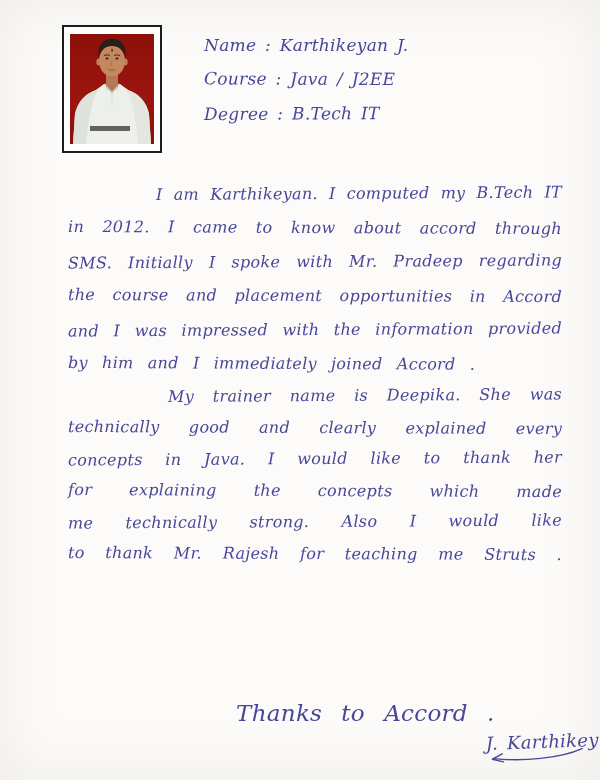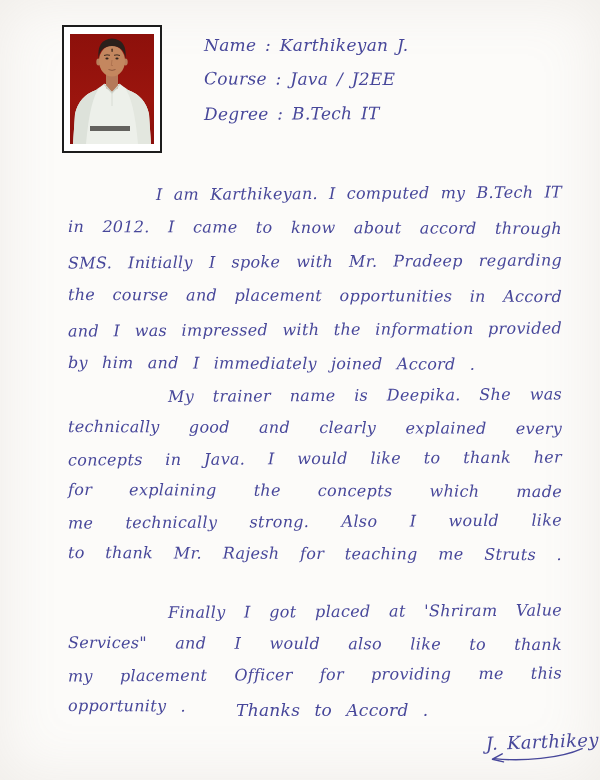--- a/index.html
+++ b/index.html
@@ -32,21 +32,21 @@
   .j{text-align:justify;text-align-last:justify;}
   .left{text-align:left;word-spacing:0.55em;}
   .para1{top:177px;}.para1 .line{line-height:34px;height:34px;}
   .para2{top:380px;}.para2 .line{line-height:31.5px;height:31.5px;}
   .para3{top:596px;}.para3 .line{line-height:31.5px;height:31.5px;}
   .ind1{padding-left:88px;box-sizing:border-box;}
   .ind2{padding-left:100px;box-sizing:border-box;}
   .line:nth-child(odd){transform:rotate(-0.35deg);}
   .line:nth-child(even){transform:rotate(0.25deg);}
 
-  .closing-line{position:absolute;left:236px;top:700px;font-size:17px;white-space:nowrap;word-spacing:0.5em;}
+  .closing-line{position:absolute;left:236px;top:700px;font-size:23px;white-space:nowrap;word-spacing:0.5em;}
   .signature-block{position:absolute;left:486px;top:731px;width:110px;text-align:center;transform:rotate(-2deg);}
   .signature-text{font-size:18px;white-space:nowrap;}
   .signature-flourish{display:block;margin-top:-4px;}
 </style>
 </head>
 <body>
 
 <div class="page">
 
   <div class="photo-frame">
@@ -110,26 +110,20 @@
 
   <div class="para para2">
     <span class="line hw j ind2">My trainer name is Deepika. She was</span>
     <span class="line hw j">technically good and clearly explained every</span>
     <span class="line hw j">concepts in Java. I would like to thank her</span>
     <span class="line hw j">for explaining the concepts which made</span>
     <span class="line hw j">me technically strong. Also I would like</span>
     <span class="line hw j">to thank Mr. Rajesh for teaching me Struts .</span>
   </div>
 
-  <div class="para para3">
-    <span class="line hw j ind2">Finally I got placed at 'Shriram Value</span>
-    <span class="line hw j">Services" and I would also like to thank</span>
-    <span class="line hw j">my placement Officer for providing me this</span>
-    <span class="line hw left">opportunity .</span>
-  </div>
 
   <div class="closing-line hw">Thanks to Accord .</div>
 
   <div class="signature-block">
     <span class="signature-text hw">J. Karthikey .</span>
     <svg class="signature-flourish" width="104" height="14" viewBox="0 0 104 14">
       <path d="M96,2 C74,11 36,13 8,9" fill="none" stroke="#47479a" stroke-width="1.4" stroke-linecap="round"></path>
       <path d="M16,4.5 L6,9.5 L17,12.5" fill="none" stroke="#47479a" stroke-width="1.4" stroke-linecap="round" stroke-linejoin="round"></path>
     </svg>
   </div>

